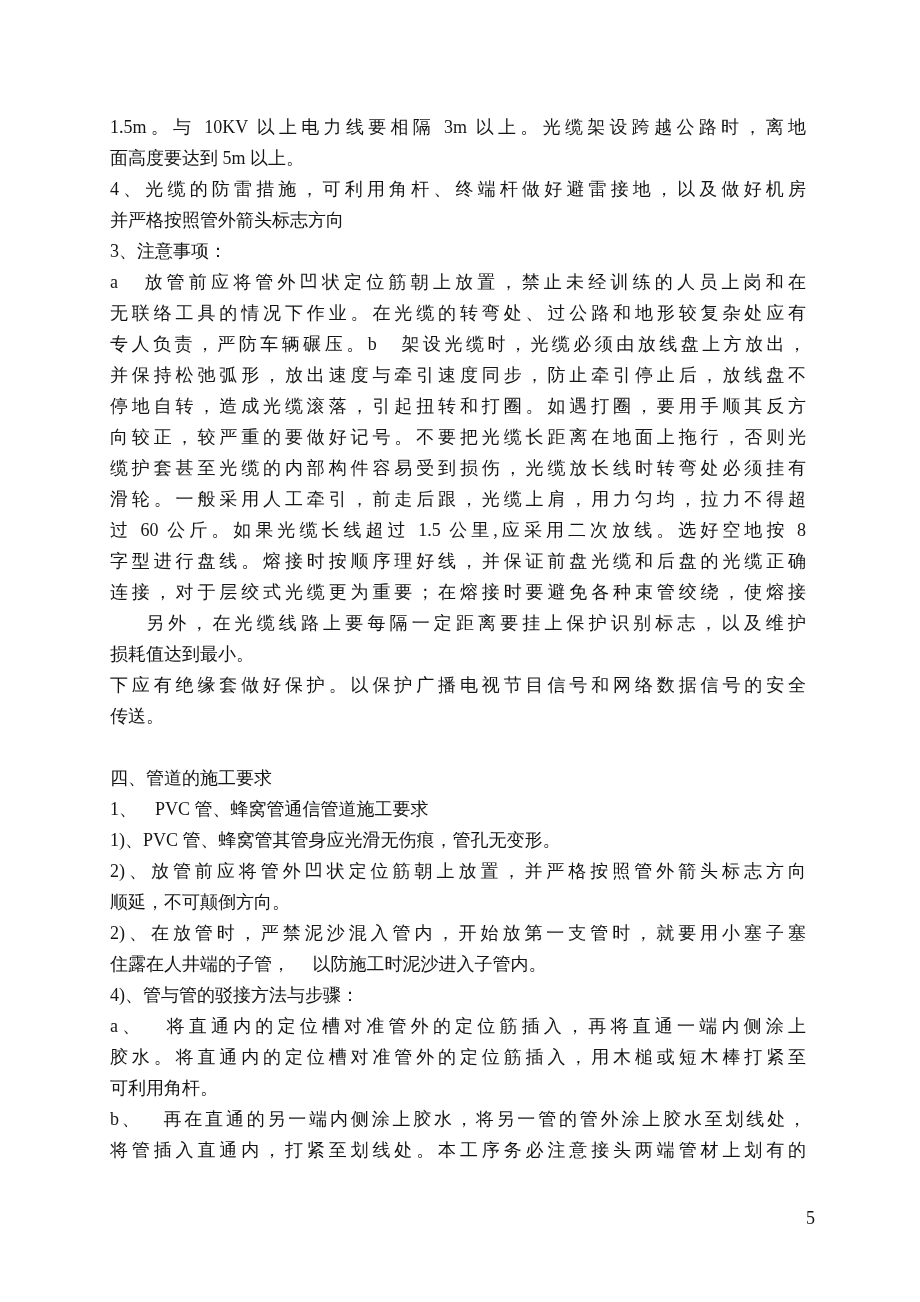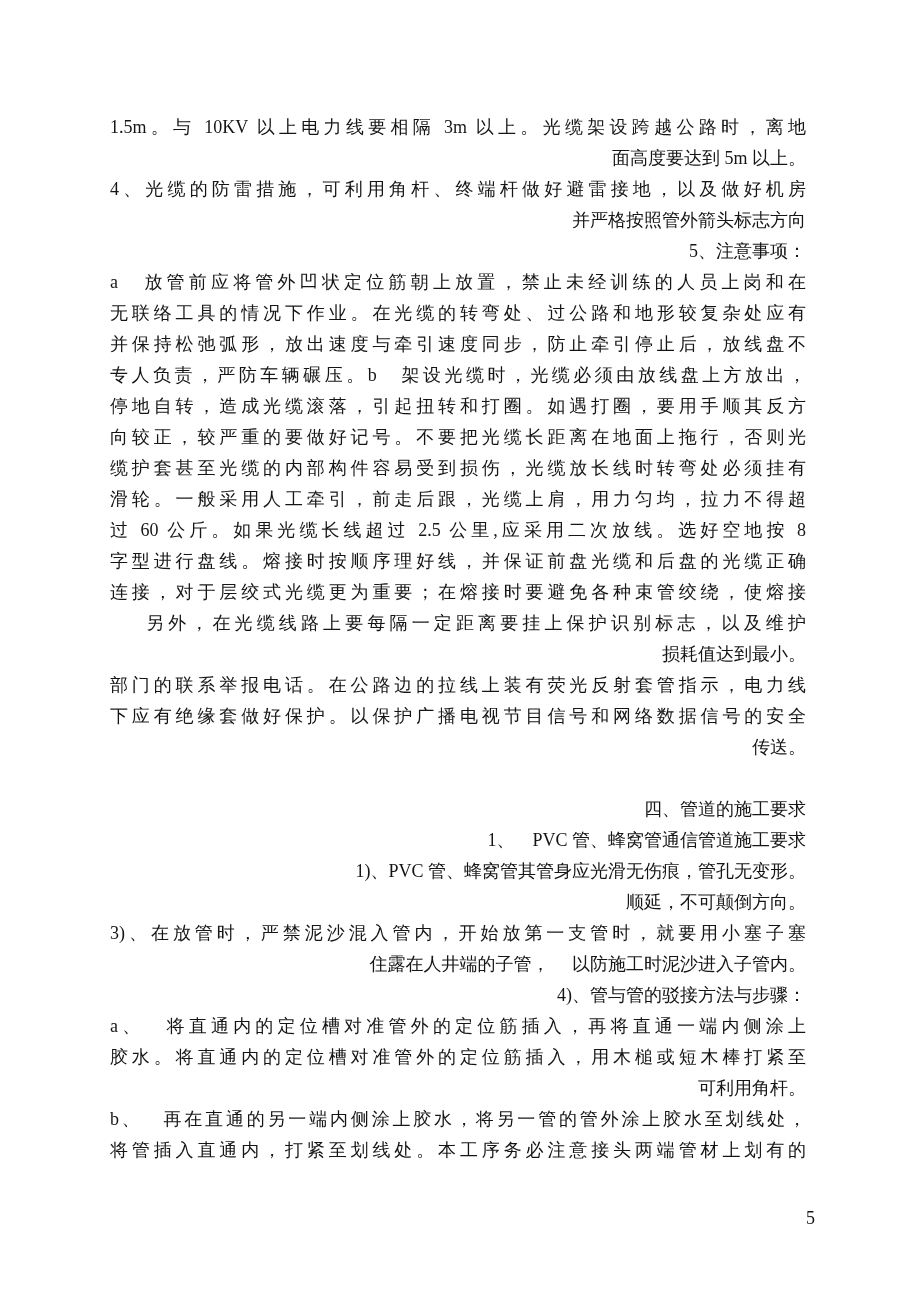--- a/index.html
+++ b/index.html
@@ -25,21 +25,21 @@
     left: 110px;
     top: 112px;
     width: 696px;
     font-size: 18px;
     line-height: 31px;
   }
   .line {
     height: 31px;
     overflow: hidden;
     white-space: nowrap;
-    text-align: right;
+    text-align: left;
   }
   
   .line.j {
     white-space: normal;
     text-align: justify;
     text-align-last: justify;
   }
   .line.ind {
     text-indent: 2em;
   }
@@ -57,43 +57,43 @@
 </style>
 </head>
 <body>
 
 <div class="page">
   <div class="content">
       <div class="line j">1.5m。与 10KV 以上电力线要相隔 3m 以上。光缆架设跨越公路时，离地</div>
       <div class="line">面高度要达到 5m 以上。</div>
       <div class="line j">4、光缆的防雷措施，可利用角杆、终端杆做好避雷接地，以及做好机房</div>
       <div class="line">并严格按照管外箭头标志方向</div>
-      <div class="line">5、注意事项：</div>
+      <div class="line">3、注意事项：</div>
       <div class="line j">a　放管前应将管外凹状定位筋朝上放置，禁止未经训练的人员上岗和在</div>
       <div class="line j">无联络工具的情况下作业。在光缆的转弯处、过公路和地形较复杂处应有</div>
+      <div class="line j">专人负责，严防车辆碾压。b　架设光缆时，光缆必须由放线盘上方放出，</div>
       <div class="line j">并保持松弛弧形，放出速度与牵引速度同步，防止牵引停止后，放线盘不</div>
-      <div class="line j">专人负责，严防车辆碾压。b　架设光缆时，光缆必须由放线盘上方放出，</div>
       <div class="line j">停地自转，造成光缆滚落，引起扭转和打圈。如遇打圈，要用手顺其反方</div>
       <div class="line j">向较正，较严重的要做好记号。不要把光缆长距离在地面上拖行，否则光</div>
       <div class="line j">缆护套甚至光缆的内部构件容易受到损伤，光缆放长线时转弯处必须挂有</div>
       <div class="line j">滑轮。一般采用人工牵引，前走后跟，光缆上肩，用力匀均，拉力不得超</div>
-      <div class="line j">过 60 公斤。如果光缆长线超过 2.5 公里,应采用二次放线。选好空地按 8</div>
+      <div class="line j">过 60 公斤。如果光缆长线超过 1.5 公里,应采用二次放线。选好空地按 8</div>
       <div class="line j">字型进行盘线。熔接时按顺序理好线，并保证前盘光缆和后盘的光缆正确</div>
       <div class="line j">连接，对于层绞式光缆更为重要；在熔接时要避免各种束管绞绕，使熔接</div>
       <div class="line j ind">另外，在光缆线路上要每隔一定距离要挂上保护识别标志，以及维护</div>
       <div class="line">损耗值达到最小。</div>
-      <div class="line j">部门的联系举报电话。在公路边的拉线上装有荧光反射套管指示，电力线</div>
       <div class="line j">下应有绝缘套做好保护。以保护广播电视节目信号和网络数据信号的安全</div>
       <div class="line">传送。</div>
       <div class="line blank"></div>
       <div class="line">四、管道的施工要求</div>
       <div class="line">1、　PVC 管、蜂窝管通信管道施工要求</div>
       <div class="line">1)、PVC 管、蜂窝管其管身应光滑无伤痕，管孔无变形。</div>
+      <div class="line j">2)、放管前应将管外凹状定位筋朝上放置，并严格按照管外箭头标志方向</div>
       <div class="line">顺延，不可颠倒方向。</div>
-      <div class="line j">3)、在放管时，严禁泥沙混入管内，开始放第一支管时，就要用小塞子塞</div>
+      <div class="line j">2)、在放管时，严禁泥沙混入管内，开始放第一支管时，就要用小塞子塞</div>
       <div class="line">住露在人井端的子管，　 以防施工时泥沙进入子管内。</div>
       <div class="line">4)、管与管的驳接方法与步骤：</div>
       <div class="line j">a、　将直通内的定位槽对准管外的定位筋插入，再将直通一端内侧涂上</div>
       <div class="line j">胶水。将直通内的定位槽对准管外的定位筋插入，用木槌或短木棒打紧至</div>
       <div class="line">可利用角杆。</div>
       <div class="line j">b、　再在直通的另一端内侧涂上胶水，将另一管的管外涂上胶水至划线处，</div>
       <div class="line j">将管插入直通内，打紧至划线处。本工序务必注意接头两端管材上划有的</div>
     </div>
   <div class="footer">5</div>
 </div>

